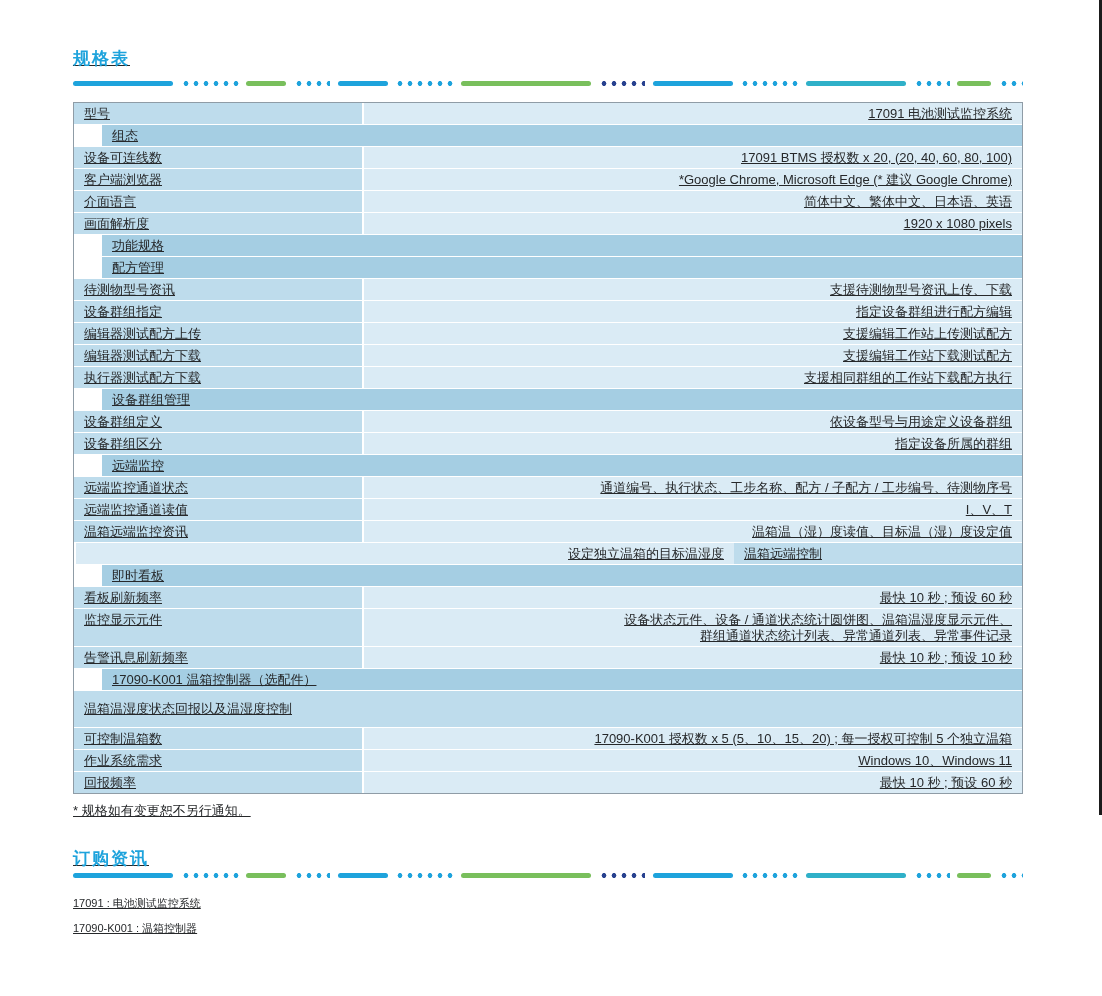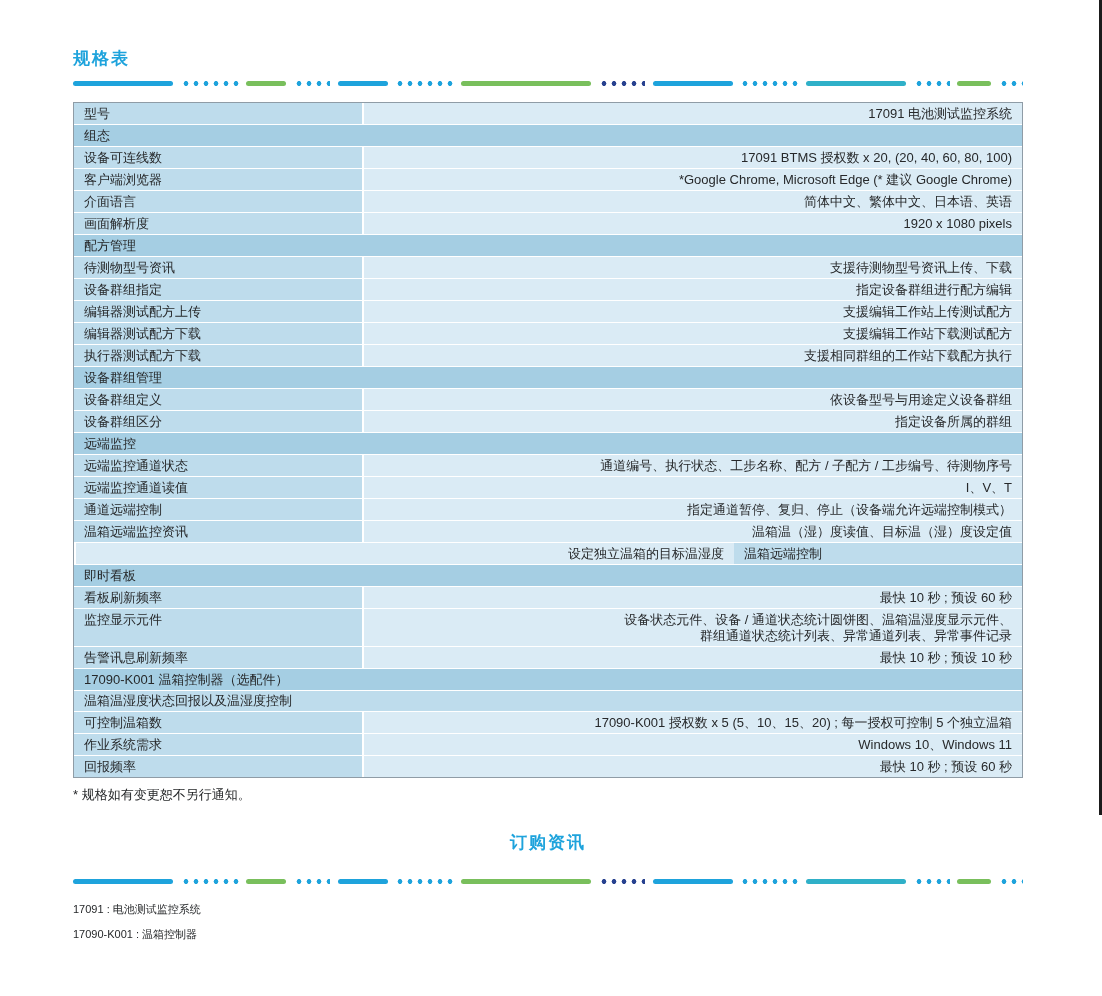--- a/index.html
+++ b/index.html
@@ -19,20 +19,21 @@
     font-family:"Liberation Sans","DejaVu Sans",sans-serif;
     color:var(--text);
     width:1102px;
   }
   .page{
     position:relative;
     width:1102px;
     height:996px;
     background:#ffffff;
     overflow:hidden;
+    text-decoration:underline;
   }
   .content{
     padding:47px 79px 0 73px;
   }
   .heading{
     color:var(--accent-blue);
     font-size:17px;
     font-weight:bold;
     letter-spacing:2px;
     margin-bottom:10px;
@@ -61,46 +62,46 @@
     margin-top:16px;
     border:1px solid var(--table-border);
     font-size:13px;
     line-height:16px;
   }
   .row{display:flex;border-bottom:1.5px solid #ffffff;}
   .row:last-child{border-bottom:none;}
   .row.section{
     background:var(--section-row-bg);
     padding:2.5px 10px;
+    margin-left:28px;
   }
   .row.subrow{
     background:var(--label-cell-bg);
-    padding:2px 10px;
+    padding:10px 10px;
   }
   .cell{padding:2.5px 10px;}
   .cell.label{
     width:288px;
     flex:0 0 288px;
     background:var(--label-cell-bg);
   }
   .cell.value{
     flex:1 1 auto;
     background:var(--value-cell-bg);
     border-left:2px solid #ffffff;
     white-space:pre-line;
     text-align:right;
   }
   .footnote{
     margin-top:8px;
     font-size:13px;
   }
   .order-heading{
     margin-top:27px;
-    margin-bottom:24px;
-    text-align:center;
+    margin-bottom:2px;
   }
   .order-list{
     margin-top:13px;
     font-size:11px;
     line-height:25px;
   }
   .right-edge{
     position:absolute;
     top:0;
     right:0;
@@ -148,20 +149,21 @@
           <div class="cell value">*Google Chrome, Microsoft Edge (* 建议 Google Chrome)</div>
         </div>
         <div class="row data">
           <div class="cell label">介面语言</div>
           <div class="cell value">简体中文、繁体中文、日本语、英语</div>
         </div>
         <div class="row data">
           <div class="cell label">画面解析度</div>
           <div class="cell value">1920 x 1080 pixels</div>
         </div>
+        <div class="row section">功能规格</div>
         <div class="row section">配方管理</div>
         <div class="row data">
           <div class="cell label">待测物型号资讯</div>
           <div class="cell value">支援待测物型号资讯上传、下载</div>
         </div>
         <div class="row data">
           <div class="cell label">设备群组指定</div>
           <div class="cell value">指定设备群组进行配方编辑</div>
         </div>
         <div class="row data">
@@ -186,24 +188,20 @@
           <div class="cell value">指定设备所属的群组</div>
         </div>
         <div class="row section">远端监控</div>
         <div class="row data">
           <div class="cell label">远端监控通道状态</div>
           <div class="cell value">通道编号、执行状态、工步名称、配方 / 子配方 / 工步编号、待测物序号</div>
         </div>
         <div class="row data">
           <div class="cell label">远端监控通道读值</div>
           <div class="cell value">I、V、T</div>
-        </div>
-        <div class="row data">
-          <div class="cell label">通道远端控制</div>
-          <div class="cell value">指定通道暂停、复归、停止（设备端允许远端控制模式）</div>
         </div>
         <div class="row data">
           <div class="cell label">温箱远端监控资讯</div>
           <div class="cell value">温箱温（湿）度读值、目标温（湿）度设定值</div>
         </div>
         <div class="row data">
           <div class="cell value">设定独立温箱的目标温湿度</div>
           <div class="cell label">温箱远端控制</div>
         </div>
         <div class="row section">即时看板</div>

